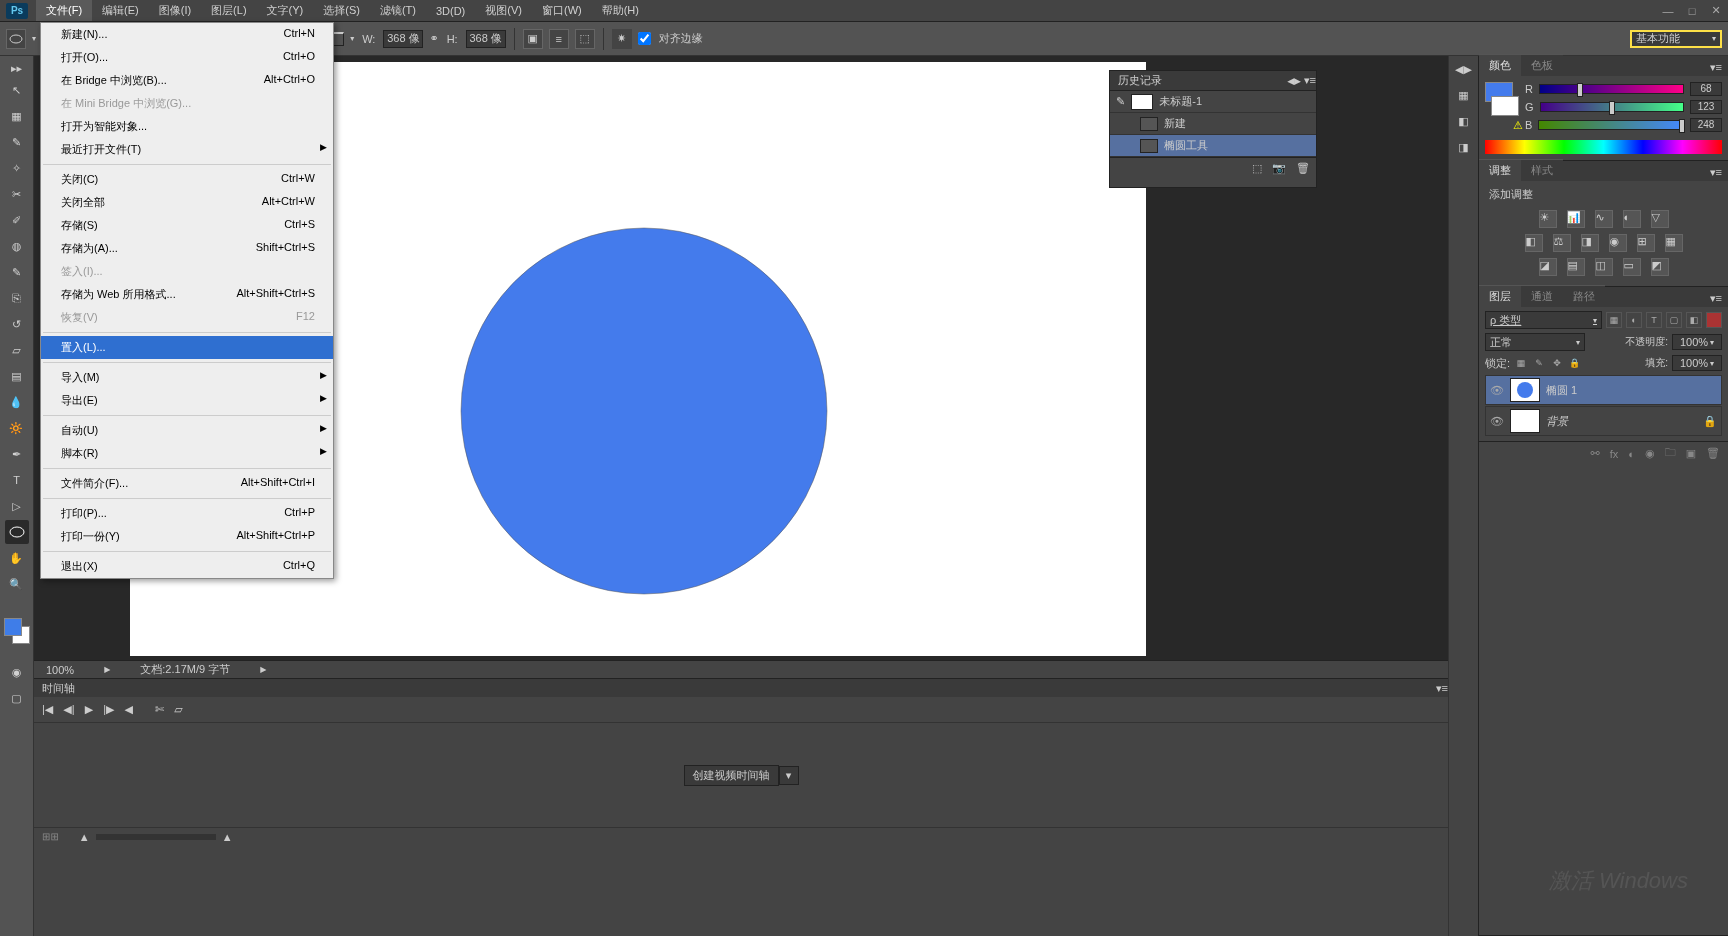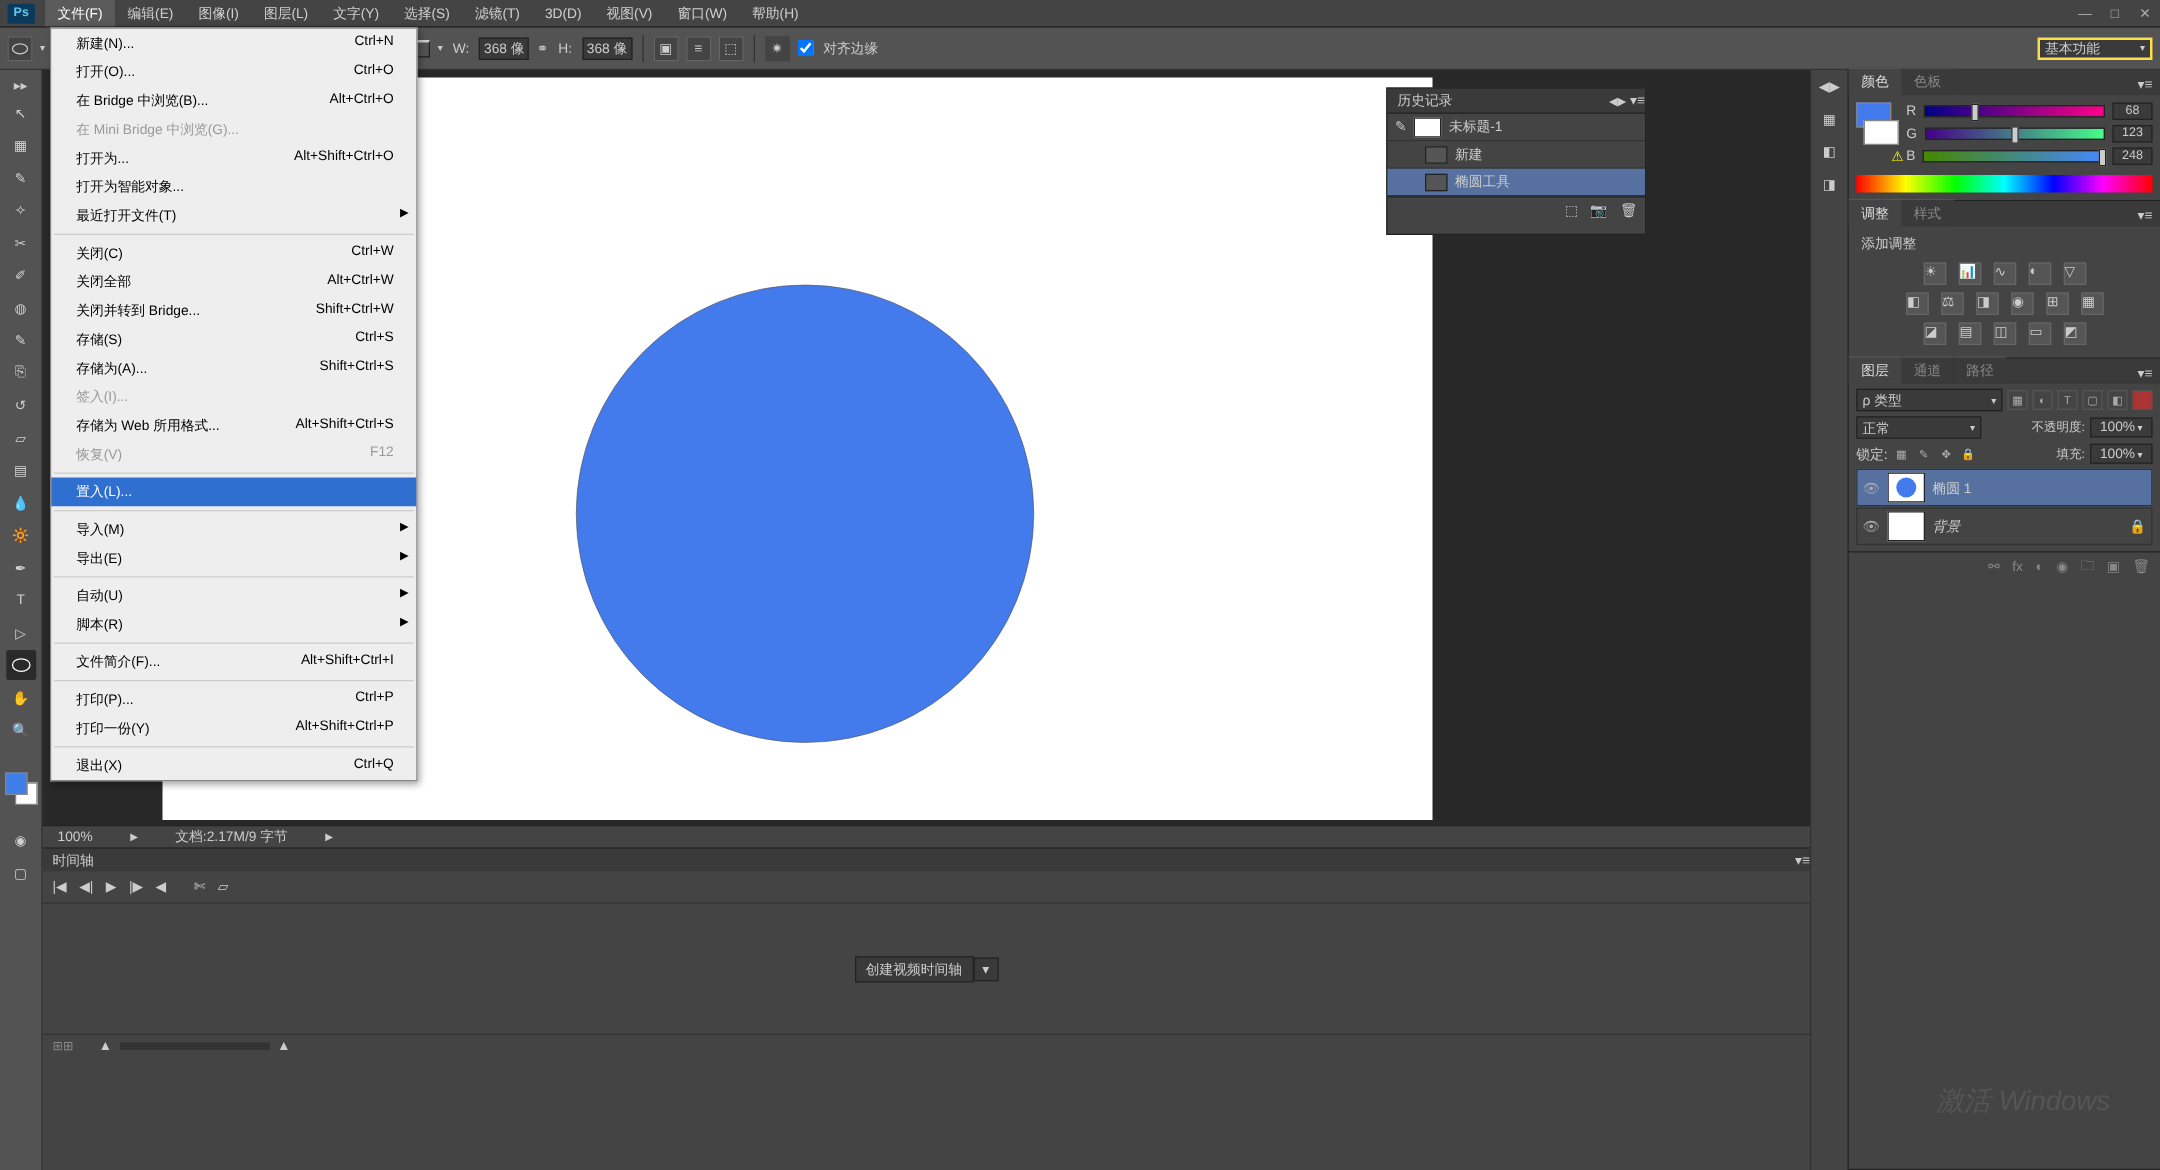--- a/index.html
+++ b/index.html
@@ -91,21 +91,21 @@
 
 
 .adj-body { padding: 6px 10px 10px; }
 .adj-title { font-size: 11px; color: #ccc; margin-bottom: 8px; }
 .adj-icons { display: flex; gap: 10px; justify-content: center; flex-wrap: wrap; }
 .adj-ic { width: 18px; height: 18px; background: #555; border: 1px solid #666; }
 
 
 .layers-body { padding: 4px 6px; }
 .layer-filter-row { display: flex; gap: 4px; align-items: center; margin-bottom: 4px; }
-.filter-dd { flex: 1; height: 18px; background: #3a3a3a; border:1px solid #222; display:flex; align-items:center; padding:0 4px; font-size:10px; justify-content: space-between;}
+.filter-dd { flex: 1; height: 18px; background: #3a3a3a; border:1px solid #222; display:flex; align-items:center; padding:0 4px; font-size:10px; justify-content: space-between; text-decoration: underline;}
 .filter-ic { width: 16px; height: 16px; border:1px solid #555; display:flex;align-items:center;justify-content:center; font-size:9px; color:#aaa;}
 .mode-row { display: flex; gap: 4px; align-items: center; margin-bottom: 4px; }
 .mode-dd { width: 100px; height: 18px; background:#3a3a3a; border:1px solid #222; display:flex;align-items:center;padding:0 4px; font-size:10px; justify-content:space-between;}
 .opac-label { font-size: 10px; margin-left: auto; }
 .opac-val { width: 50px; height: 16px; background:#3a3a3a; border:1px solid #222; font-size:10px; display:flex;align-items:center;justify-content:center; gap:2px;}
 .lock-row { display:flex; gap:4px; align-items:center; margin-bottom:4px; font-size:10px; }
 .lock-ic { width:14px;height:14px; display:flex;align-items:center;justify-content:center; font-size:9px; color:#aaa;}
 .layer-item { display:flex; align-items:center; gap:6px; height:30px; border:1px solid #333; margin-bottom:1px; padding:0 4px; }
 .layer-item.sel { background:#5670a0; }
 .eye { width:14px; color:#aaa; }
@@ -189,44 +189,36 @@
     </div>
     <div class="dd-item">
       <span>在 Bridge 中浏览(B)...</span>
       <span>Alt+Ctrl+O</span>
     </div>
     <div class="dd-item disabled">
       <span>在 Mini Bridge 中浏览(G)...</span>
       <span></span>
     </div>
     <div class="dd-item">
-      <span>打开为...</span>
-      <span>Alt+Shift+Ctrl+O</span>
-    </div>
-    <div class="dd-item">
       <span>打开为智能对象...</span>
       <span></span>
     </div>
     <div class="dd-item">
       <span>最近打开文件(T)</span>
       <span></span>
       <span class="dd-arrow">▶</span>
     </div>
     <div class="dd-sep"></div>
     <div class="dd-item">
       <span>关闭(C)</span>
       <span>Ctrl+W</span>
     </div>
     <div class="dd-item">
       <span>关闭全部</span>
       <span>Alt+Ctrl+W</span>
-    </div>
-    <div class="dd-item">
-      <span>关闭并转到 Bridge...</span>
-      <span>Shift+Ctrl+W</span>
     </div>
     <div class="dd-item">
       <span>存储(S)</span>
       <span>Ctrl+S</span>
     </div>
     <div class="dd-item">
       <span>存储为(A)...</span>
       <span>Shift+Ctrl+S</span>
     </div>
     <div class="dd-item disabled">

